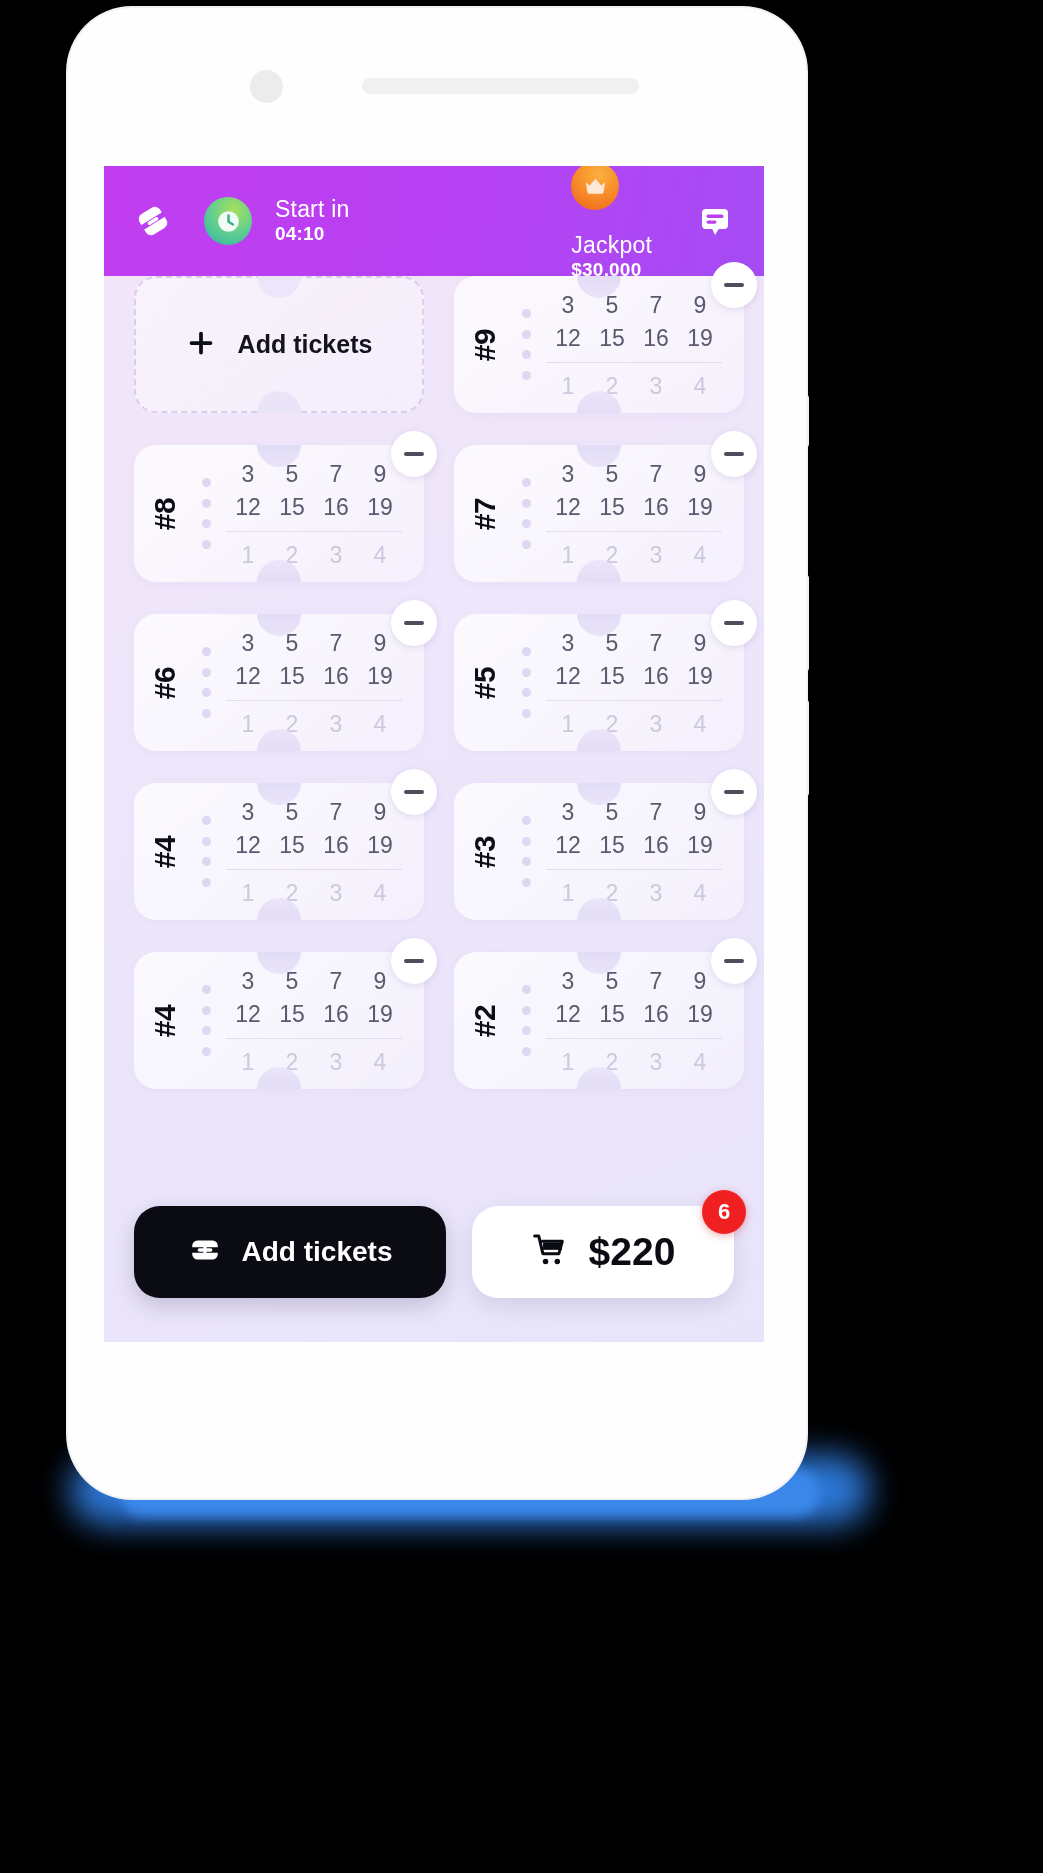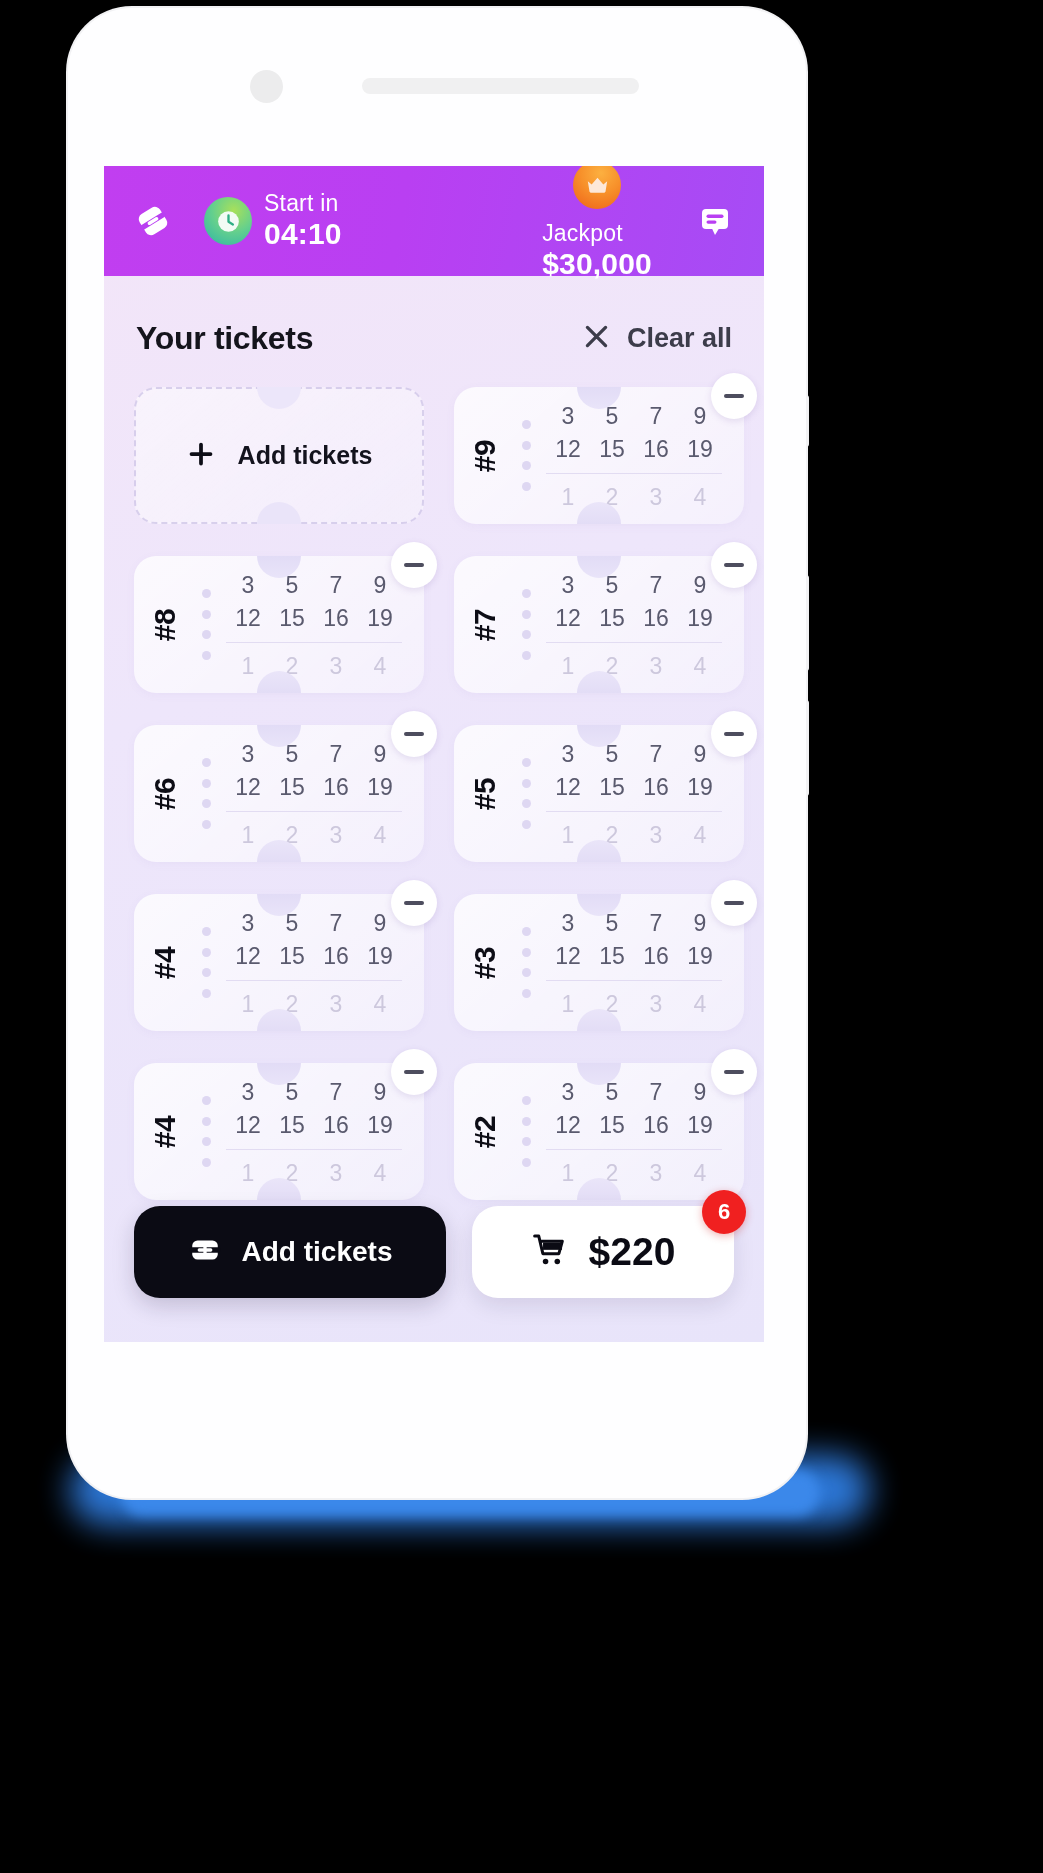--- a/index.html
+++ b/index.html
@@ -48,32 +48,32 @@
     background:linear-gradient(160deg,#f3e5f8 0%, #eee6fb 40%, #e8e4fa 100%);
   }
 
   
   .topbar{
     position:relative; height:110px; width:100%;
     background:linear-gradient(100deg,#c13ef0 0%, #b93ff2 45%, #a64cf5 100%);
     display:flex; align-items:center; padding:0 26px; gap:0;
   }
   .tkt-logo{ width:46px; height:46px; flex:0 0 46px; display:flex; align-items:center;justify-content:center;}
-  .stat{ display:flex; align-items:center; gap:12px; }
+  .stat{ display:flex; align-items:flex-start; gap:23px; }
   .stat.clock{ margin-left:28px; }
   .stat.jackpot{ margin-left:auto; margin-right:0;flex-direction:column; }
   .badge-icon{
     width:48px; height:48px; border-radius:50%; flex:0 0 48px;
     display:flex; align-items:center; justify-content:center;
   }
   .badge-icon.green{ background:radial-gradient(circle at 62% 28%, #a8e05b 0%, #63cf8e 48%, #2bb3a8 100%); }
   .badge-icon.orange{ background:radial-gradient(circle at 58% 25%, #fcb040 0%, #f7902a 45%, #ee5f18 100%); }
   .stat-txt{ color:#fff; line-height:1.12; }
   .stat-label{ font-size:23px; font-weight:400; letter-spacing:.2px;}
-  .stat-value{ font-size:30px; font-weight:700; letter-spacing:.2px;}
+  .stat-value{ font-size:19px; font-weight:700; letter-spacing:.2px;}
   .chat-btn{ margin-left:40px; width:46px; height:46px; display:flex;align-items:center;justify-content:center;}
 
   
   .content{ padding:0 30px; position:relative; }
   .head-row{
     display:flex; align-items:center; justify-content:space-between;
     padding:44px 2px 30px 2px;
   }
   .page-title{ font-size:32px; font-weight:700; color:#14141c; letter-spacing:-.3px;}
   .clear-all{ display:flex; align-items:center; gap:14px; cursor:pointer;}
@@ -229,31 +229,20 @@
         <rect x="7" y="8" width="26" height="20" rx="4" fill="#ffffff"></rect>
         <path d="M17 27.5h7L20 34z" fill="#ffffff"></path>
         <rect x="11.5" y="13.5" width="17" height="3.4" rx="1.7" fill="#b93ff2"></rect>
         <rect x="11.5" y="19.4" width="10" height="3.4" rx="1.7" fill="#b93ff2"></rect>
       </svg>
     </div>
   </div>
 
   <div class="content">
 
-    <div class="head-row">
-      <div class="page-title">Your tickets</div>
-      <div class="clear-all">
-        <span>
-          <svg width="33" height="33" viewBox="0 0 24 24">
-            <path d="M5.4 5.4l13.2 13.2M18.6 5.4L5.4 18.6" stroke="#3c3c4a" stroke-width="2.4" stroke-linecap="round"></path>
-          </svg>
-        </span>
-        <span class="clear-label">Clear all</span>
-      </div>
-    </div>
 
     <div class="grid">
 
       <div class="tkt-wrap">
         <div class="add-card">
           <span>
             <svg width="30" height="30" viewBox="0 0 24 24">
               <path d="M12 4.4v15.2M4.4 12h15.2" stroke="#0d0d16" stroke-width="3" stroke-linecap="round"></path>
             </svg>
           </span>

